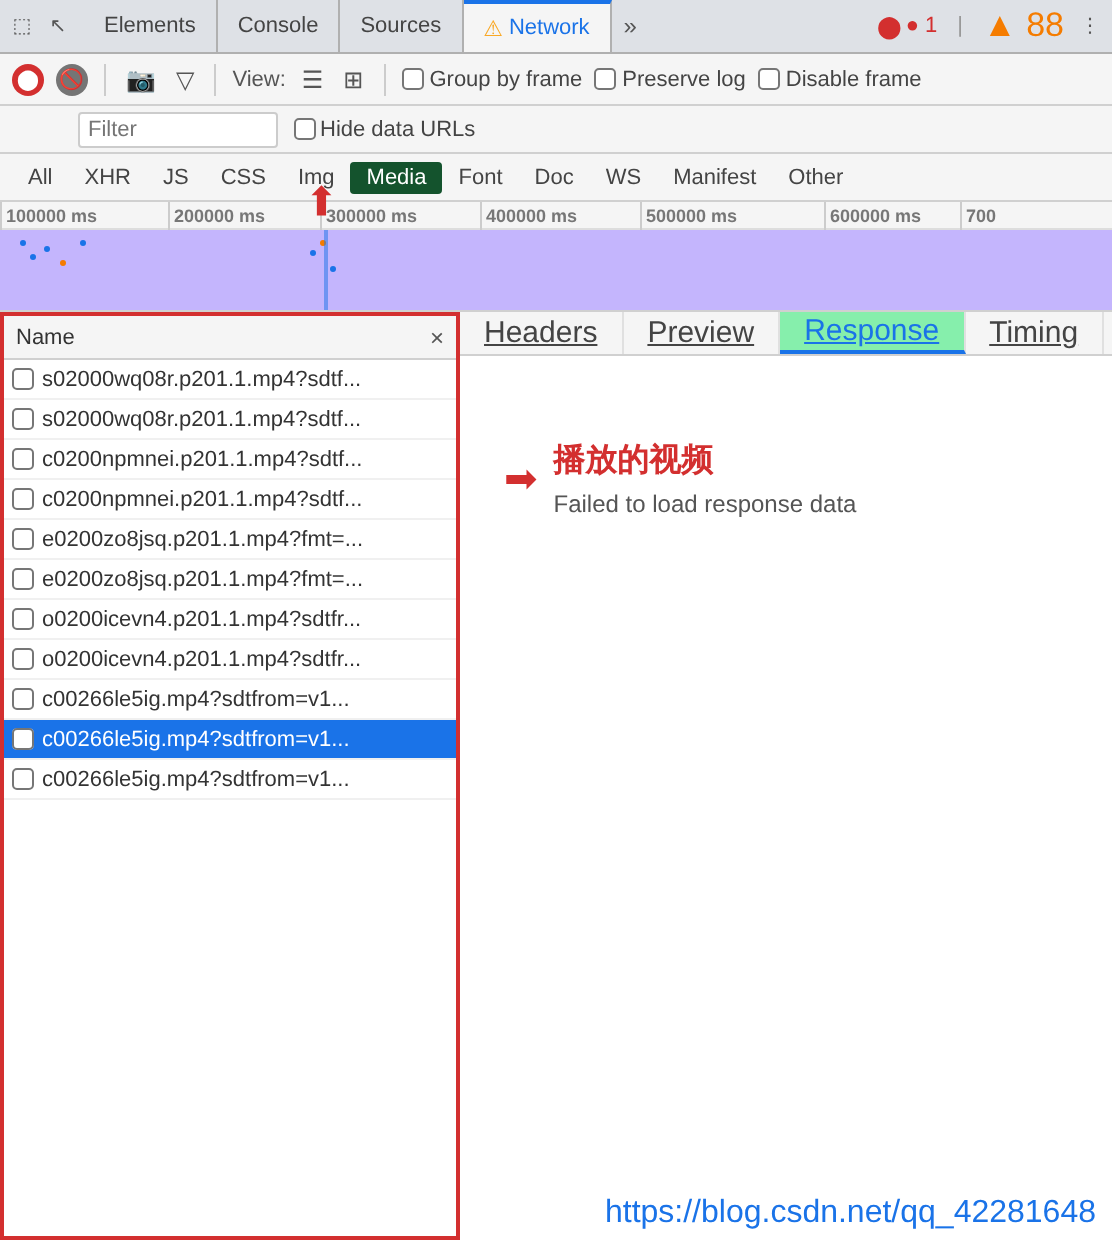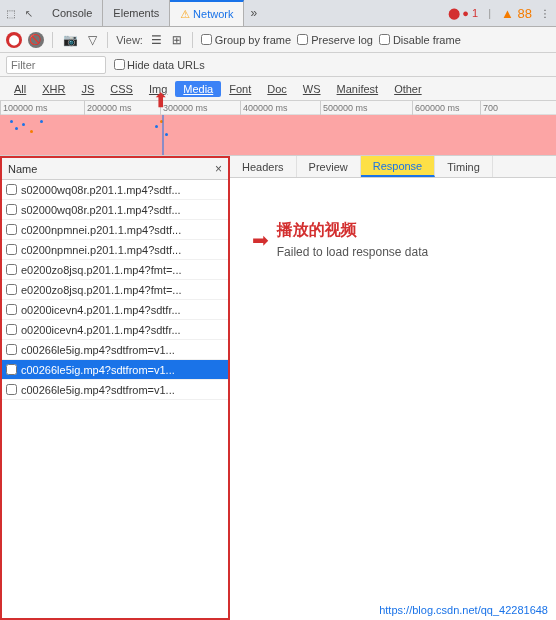--- a/index.html
+++ b/index.html
@@ -83,21 +83,21 @@
       gap: 2px;
       margin-left: 6px;
       color: #d32f2f;
       font-size: 11px;
     }
     .tab-warning-badge {
       display: flex;
       align-items: center;
       gap: 2px;
       color: #f57c00;
-      font-size: 13px;
+      font-size: 17px;
     }
     .badge-sep {
       color: #999;
       margin: 0 4px;
     }
     .top-bar-right {
       margin-left: auto;
       display: flex;
       align-items: center;
       gap: 6px;
@@ -165,20 +165,21 @@
       gap: 8px;
     }
     .filter-input {
       border: 1px solid #ccc;
       border-radius: 2px;
       height: 18px;
       width: 100px;
       padding: 0 4px;
       font-size: 11px;
       outline: none;
+      margin-left: 33px;
     }
     .filter-checkbox {
       display: flex;
       align-items: center;
       gap: 2px;
       font-size: 11px;
       color: #444;
     }
     .filter-checkbox input { width: 11px; height: 11px; }
 
@@ -191,34 +192,34 @@
       padding: 0 6px;
       border-bottom: 1px solid #d0d0d0;
       gap: 0;
     }
     .type-tab {
       padding: 2px 8px;
       font-size: 11px;
       cursor: pointer;
       color: #444;
       border-radius: 2px;
-      text-decoration: underline;
     }
     .type-tab.active {
-      background: #3b82f6;
+      background: #14532d;
       color: white;
     }
 
     
     .timeline {
-      background: #fca5a5;
+      background: #c4b5fd;
       height: 55px;
       border-bottom: 1px solid #d0d0d0;
       position: relative;
       overflow: hidden;
+      font-weight: bold;
     }
     .timeline-ruler {
       display: flex;
       position: absolute;
       top: 0;
       left: 0;
       right: 0;
       height: 14px;
       background: #f5f5f5;
       border-bottom: 1px solid #ddd;
@@ -320,27 +321,28 @@
     .right-tabs {
       display: flex;
       height: 22px;
       background: #f5f5f5;
       border-bottom: 1px solid #d0d0d0;
     }
     .right-tab {
       padding: 0 12px;
       display: flex;
       align-items: center;
-      font-size: 11px;
+      font-size: 15px;
       cursor: pointer;
       color: #444;
       border-right: 1px solid #e0e0e0;
+      text-decoration: underline;
     }
     .right-tab.active {
-      background: #fde047;
+      background: #86efac;
       border-bottom: 2px solid #1a73e8;
       color: #1a73e8;
       align-items: center;
     }
     .right-content {
       flex: 1;
       padding: 12px;
       display: flex;
       flex-direction: column;
       align-items: flex-start;
@@ -368,45 +370,48 @@
       font-size: 12px;
       color: #555;
       margin-top: 4px;
     }
 
     
     .watermark {
       position: absolute;
       bottom: 4px;
       right: 8px;
-      font-size: 11px;
+      font-size: 16px;
       color: #1a73e8;
     }
 
     
     .red-border-box {
       border: 2px solid #d32f2f;
     }
   </style>
 </head>
 <body>
 
 <div style="position:relative; width:556px; height:620px; overflow:hidden;">
 
   <div class="top-bar">
     <div class="top-bar-icons">
       <span class="top-bar-icon">⬚</span>
       <span class="top-bar-icon">↖</span>
     </div>
     <div class="tabs">
       <div class="tab">
+        <span>Elements</span>
+      </div>
+      <div class="tab">
         <span>Console</span>
       </div>
       <div class="tab">
-        <span>Elements</span>
+        <span>Sources</span>
       </div>
       <div class="tab active">
         <div class="tab-warning">
           <span class="warn-icon">⚠</span>
           <span>Network</span>
         </div>
       </div>
       <div class="tab-more">
         <span>»</span>
       </div>

